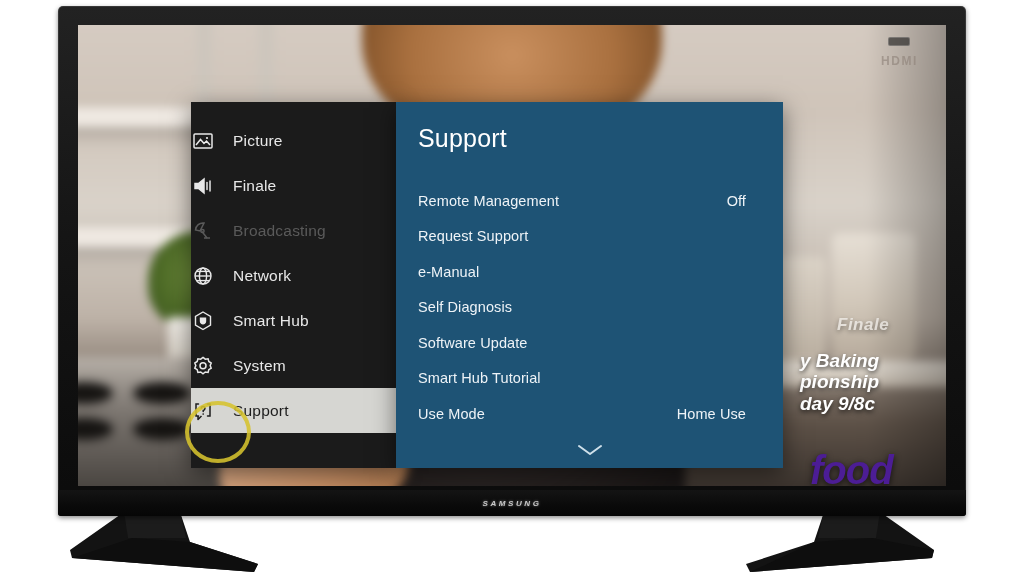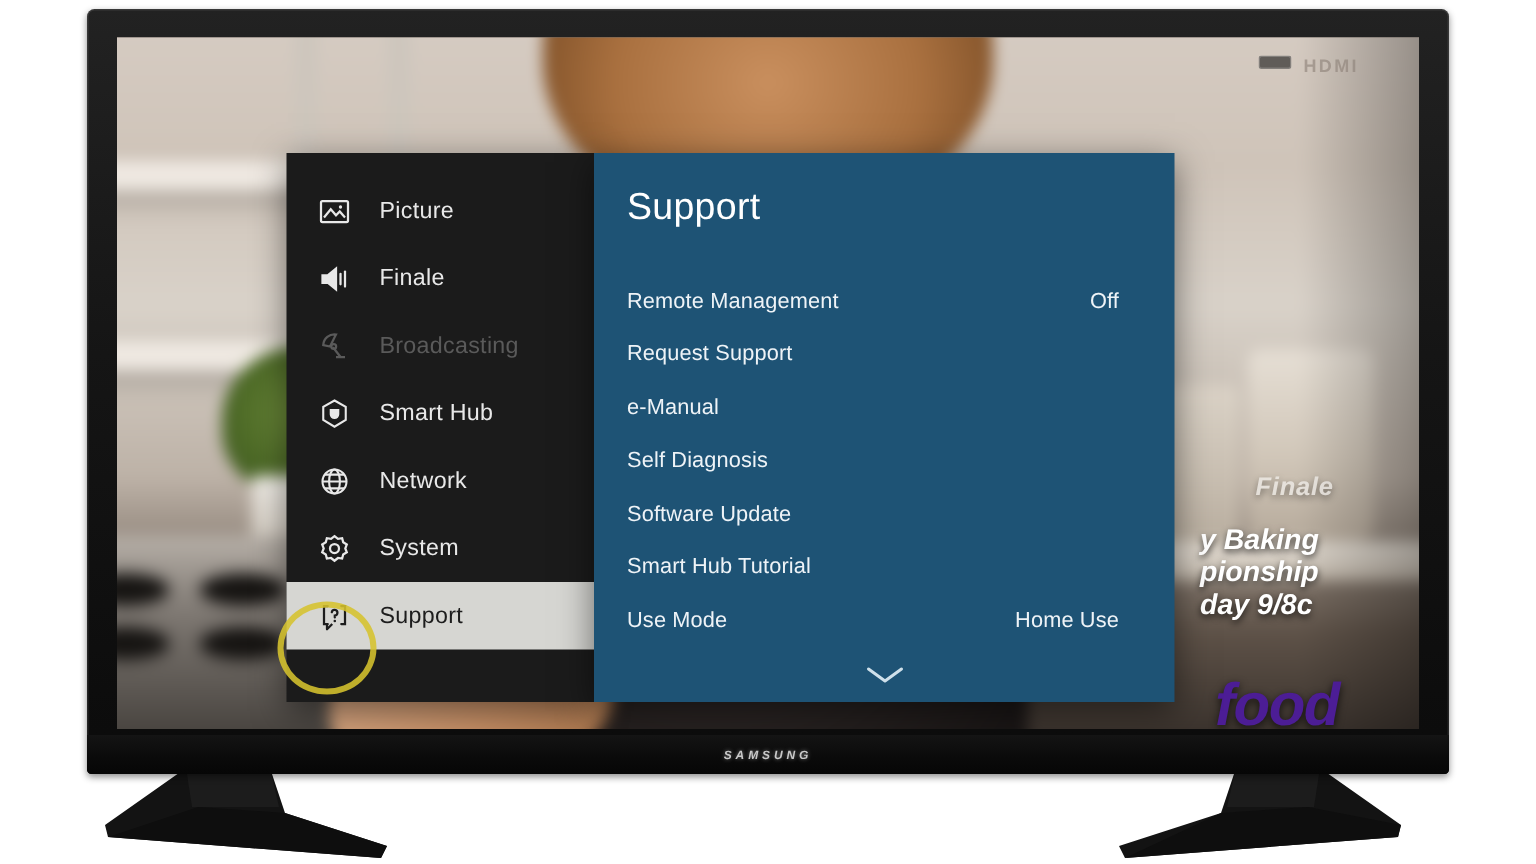--- a/index.html
+++ b/index.html
@@ -134,41 +134,41 @@
   .promo .l2{ font-size:19px; }
   .promo .l3{ font-size:19px; }
   .promo-logo{
     position:absolute; right:6px; top:423px; width:130px;
     color:#4c1d95; font-size:40px; font-style:italic; font-weight:700;
     letter-spacing:-1px; text-shadow:0 2px 6px rgba(0,0,0,.7);
   }
 
   
   .hdmi-badge{
-    position:absolute; right:40px; top:12px;
-    display:flex; gap:8px; opacity:.62;
+    position:absolute; right:28px; top:12px;
+    display:flex; align-items:center; gap:8px; opacity:.62;flex-direction:column;
   }
   .hdmi-port{
     width:22px; height:9px; background:#1a1a1a; border-radius:2px;
     border:1px solid rgba(255,255,255,.25);
   }
   .hdmi-text{
     color:#8e8279; font-size:12px; font-weight:700; letter-spacing:1.6px;
   }
 
   
   .menu-root{ position:absolute; left:113px; top:77px; display:flex; }
 
   
   .sidebar{
     width:205px; background:#1b1b1b; padding:16px 0 14px 0;
     box-shadow:0 6px 22px rgba(0,0,0,.5);
   }
   .side-item{
-    display:flex; align-items:center; height:45px; padding-left:20px;
+    display:flex; align-items:center; height:45px; 
     position:relative; cursor:default;
   }
   .side-ico{
     width:24px; height:24px; display:flex; align-items:center; justify-content:center;
     flex:0 0 24px; margin-right:18px;
   }
   .side-ico svg{ display:block; }
   .side-label{
     color:#e8e8e8; font-size:15.5px; letter-spacing:.2px; white-space:nowrap;
   }
@@ -298,38 +298,38 @@
                 <path d="M13 19 H19"></path>
                 <circle cx="11.5" cy="12" r="1.6"></circle>
               </svg>
             </span>
             <span class="side-label">Broadcasting</span>
           </div>
 
           <div class="side-item">
             <span class="side-ico">
               <svg width="24" height="24" viewBox="0 0 24 24" fill="none" stroke="#e8e8e8" stroke-width="1.4">
-                <path d="M12 3 L19.5 7.3 V16 L12 20.5 L4.5 16 V7.3 Z"></path>
-                <path d="M9.5 9.3 H14.5 V12.2 A2.5 2.5 0 0 1 12 14.7 A2.5 2.5 0 0 1 9.5 12.2 Z" fill="#e8e8e8"></path>
-              </svg>
-            </span>
-            <span class="side-label">Smart Hub</span>
-          </div>
-
-          <div class="side-item">
-            <span class="side-ico">
-              <svg width="24" height="24" viewBox="0 0 24 24" fill="none" stroke="#e8e8e8" stroke-width="1.4">
                 <circle cx="12" cy="12" r="8"></circle>
                 <ellipse cx="12" cy="12" rx="3.6" ry="8"></ellipse>
                 <path d="M4 12 H20"></path>
                 <path d="M5.6 7.4 H18.4"></path>
                 <path d="M5.6 16.6 H18.4"></path>
               </svg>
             </span>
             <span class="side-label">Network</span>
+          </div>
+
+          <div class="side-item">
+            <span class="side-ico">
+              <svg width="24" height="24" viewBox="0 0 24 24" fill="none" stroke="#e8e8e8" stroke-width="1.4">
+                <path d="M12 3 L19.5 7.3 V16 L12 20.5 L4.5 16 V7.3 Z"></path>
+                <path d="M9.5 9.3 H14.5 V12.2 A2.5 2.5 0 0 1 12 14.7 A2.5 2.5 0 0 1 9.5 12.2 Z" fill="#e8e8e8"></path>
+              </svg>
+            </span>
+            <span class="side-label">Smart Hub</span>
           </div>
 
           <div class="side-item">
             <span class="side-ico">
               <svg width="24" height="24" viewBox="0 0 24 24" fill="none" stroke="#e8e8e8" stroke-width="1.5">
                 <path d="M12 3.4 L14.3 5.2 L17.1 4.8 L17.8 7.5 L20.2 9 L19.2 11.6 L20.2 14.2 L17.8 15.7 L17.1 18.4 L14.3 18 L12 19.8 L9.7 18 L6.9 18.4 L6.2 15.7 L3.8 14.2 L4.8 11.6 L3.8 9 L6.2 7.5 L6.9 4.8 L9.7 5.2 Z"></path>
                 <circle cx="12" cy="11.7" r="3"></circle>
               </svg>
             </span>
             <span class="side-label">System</span>

